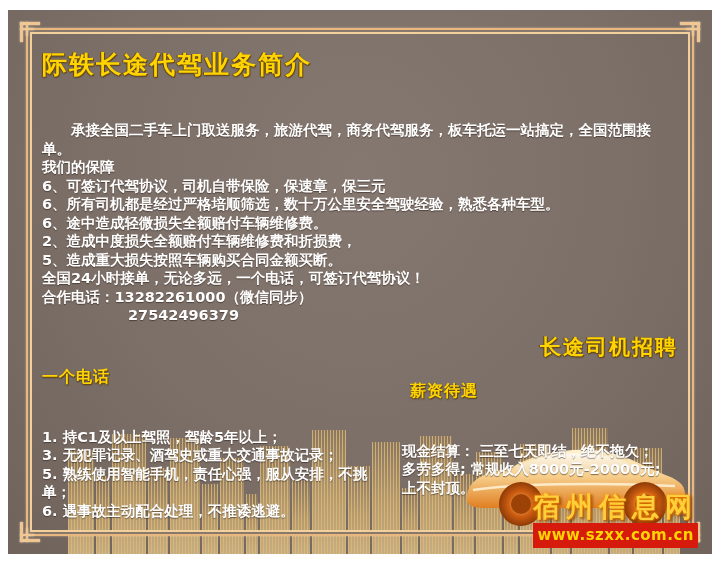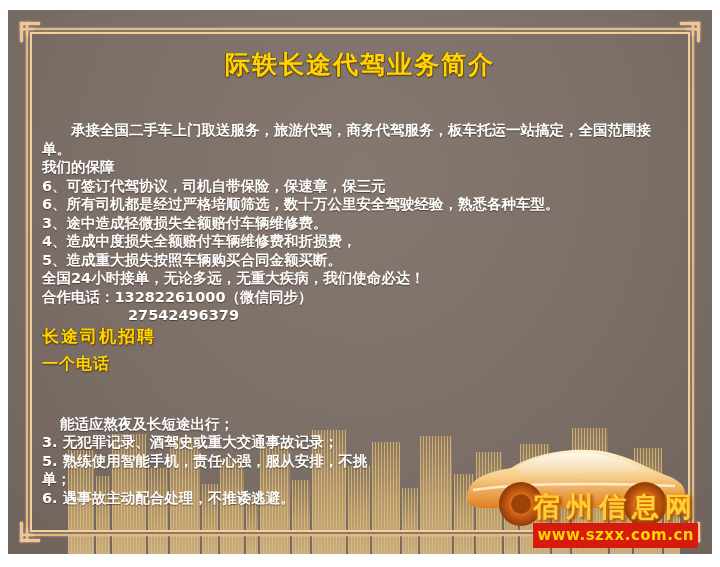--- a/index.html
+++ b/index.html
@@ -95,36 +95,35 @@
   .corner.br .v2 { left: auto; right: 6px; top: auto; bottom: 0; }
 
   
   .content {
     position: absolute;
     left: 0; top: 0; right: 0; bottom: 0;
     padding: 30px 34px 0 34px;
     box-sizing: border-box;
   }
   .title {
-    text-align: center;
     color: #ffd400;
     font-size: 25px;
     font-weight: bold;
     letter-spacing: 2px;
     text-shadow: 1px 1px 0 #6a4a12, -1px 0 0 #6a4a12, 0 1px 2px rgba(0,0,0,.45);
     margin: 8px 0 10px 0;
   }
   .title2 {
-    text-align: left;
+    text-align: right;
     color: #ffd400;
-    font-size: 17px;
+    font-size: 21px;
     font-weight: bold;
     letter-spacing: 2px;
     text-shadow: 1px 1px 0 #6a4a12, -1px 0 0 #6a4a12, 0 1px 2px rgba(0,0,0,.45);
-    margin: 0 0 6px 0;
+    margin: 8px 0 6px 0;
   }
   .body-text {
     color: #ffffff;
     font-size: 14.5px;
     font-weight: bold;
     line-height: 18.5px;
     text-shadow: 0 1px 1px rgba(40,28,20,.55);
     margin-top: 40px;
   }
   .body-text p { margin: 0; }
@@ -281,40 +280,48 @@
 
     <div class="content">
 
       <div class="title">际轶长途代驾业务简介</div>
 
       <div class="body-text">
         <p class="indent">承接全国二手车上门取送服务，旅游代驾，商务代驾服务，板车托运一站搞定，全国范围接单。</p>
         <p>我们的保障</p>
         <p>6、可签订代驾协议，司机自带保险，保速章，保三元</p>
         <p>6、所有司机都是经过严格培顺筛选，数十万公里安全驾驶经验，熟悉各种车型。</p>
-        <p>3、途中造成轻微损失全额赔付车辆维修费。</p>
-        <p>4、造成中度损失全额赔付车辆维修费和折损费，</p>
+        <p>6、途中造成轻微损失全额赔付车辆维修费。</p>
+        <p>2、造成中度损失全额赔付车辆维修费和折损费，</p>
         <p>5、造成重大损失按照车辆购买合同金额买断。</p>
-        <p>全国24小时接单，无论多远，无重大疾病，我们使命必达！</p>
+        <p>全国24小时接单，无论多远，一个电话，可签订代驾协议！</p>
         <p>合作电话：13282261000（微信同步）</p>
         <p class="phone-pad">27542496379</p>
       </div>
 
       <div class="title2">长途司机招聘</div>
 
       <div class="cols">
         <div class="col-left">
           <div class="subhead">一个电话</div>
           <div class="body-text list">
-            <p class="sub">能适应熬夜及长短途出行；</p>
+            <p>1. 持C1及以上驾照，驾龄5年以上；</p>
             <p>3. 无犯罪记录、酒驾史或重大交通事故记录；</p>
             <p>5. 熟练使用智能手机，责任心强，服从安排，不挑单；</p>
             <p>6. 遇事故主动配合处理，不推诿逃避。</p>
           </div>
         </div>
+        <div class="col-right">
+          <div class="subhead pay">薪资待遇</div>
+          <div class="body-text list">
+            <p>现金结算：  三至七天即结，绝不拖欠；</p>
+            <p>多劳多得; 常规收入8000元-20000元;</p>
+            <p>上不封顶。</p>
+          </div>
+        </div>
       </div>
     </div>
 
     <div class="watermark">
       <div class="wm-name">宿州信息网</div>
       <div class="wm-url">www.szxx.com.cn</div>
     </div>
 
   </div>
 </div>

